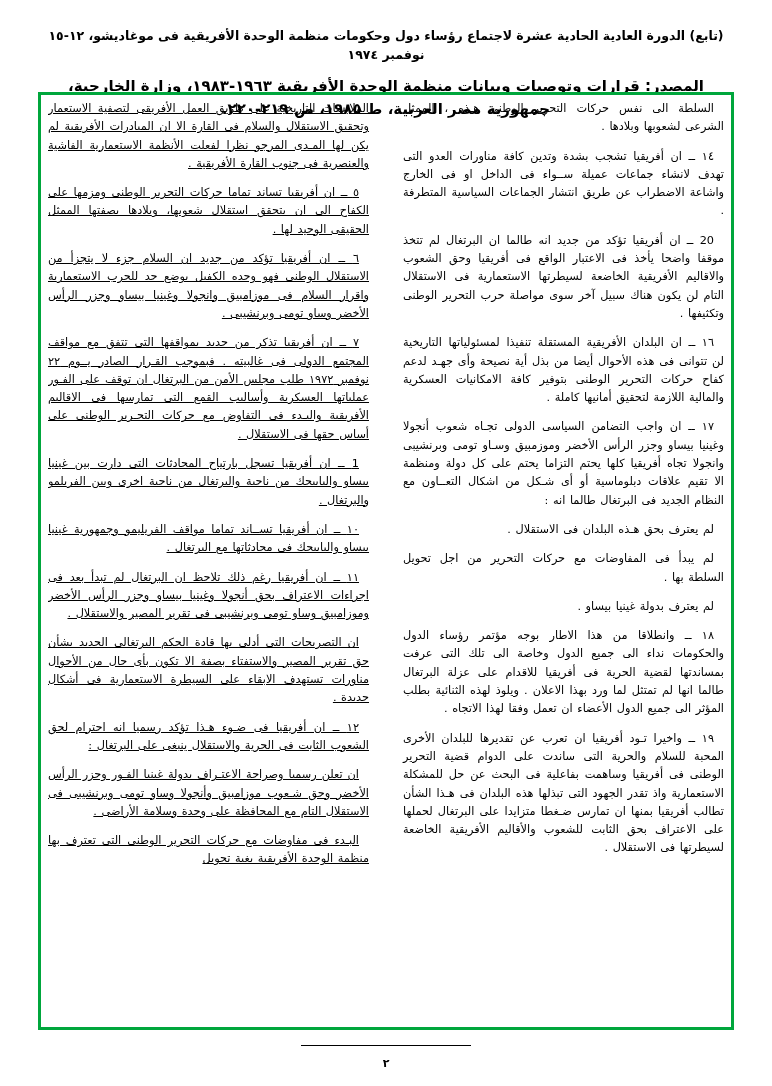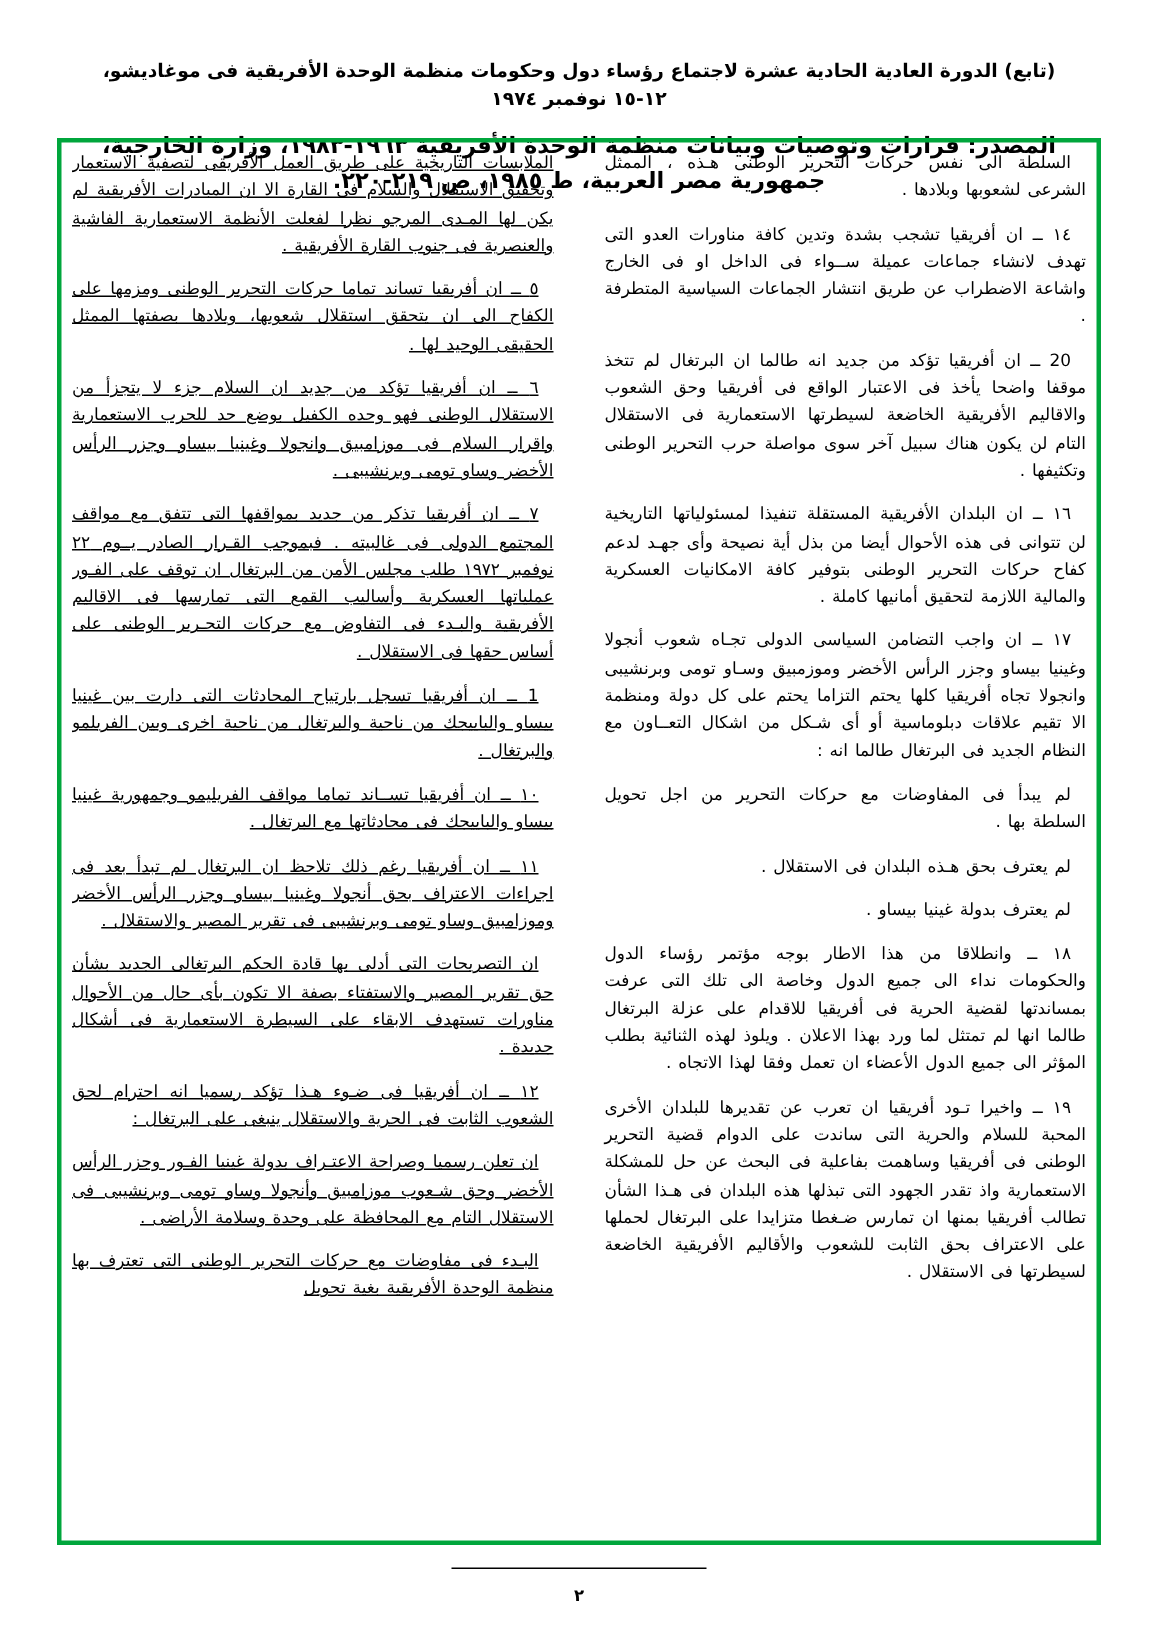--- a/index.html
+++ b/index.html
@@ -13,21 +13,21 @@
     font-family: "DejaVu Sans", "Liberation Sans", sans-serif;
     color: #000000;
     position: relative;
     overflow: hidden;
   }
   .page {
     width: 772px;
     height: 1086px;
     position: relative;
     box-sizing: border-box;
-    padding: 12px;
+    padding: 1px;
   }
   .header-block {
     text-align: center;
     padding: 26px 40px 0 40px;
   }
   .doc-title {
     font-size: 12.5px;
     font-weight: bold;
     line-height: 1.5;
     letter-spacing: 0px;
@@ -121,22 +121,22 @@
   <div class="frame"></div>
 
   <div class="columns">
 
     <div class="col right">
       <p class="para indent">السلطة الى نفس حركات التحرير الوطنى هـذه ، الممثل الشرعى لشعوبها وبلادها .</p>
       <p class="para indent">١٤ ــ ان أفريقيا تشجب بشدة وتدين كافة مناورات العدو التى تهدف لانشاء جماعات عميلة ســواء فى الداخل او فى الخارج واشاعة الاضطراب عن طريق انتشار الجماعات السياسية المتطرفة .</p>
       <p class="para indent">20 ــ ان أفريقيا تؤكد من جديد انه طالما ان البرتغال لم تتخذ موقفا واضحا يأخذ فى الاعتبار الواقع فى أفريقيا وحق الشعوب والاقاليم الأفريقية الخاضعة لسيطرتها الاستعمارية فى الاستقلال التام لن يكون هناك سبيل آخر سوى مواصلة حرب التحرير الوطنى وتكثيفها .</p>
       <p class="para indent">١٦ ــ ان البلدان الأفريقية المستقلة تنفيذا لمسئولياتها التاريخية لن تتوانى فى هذه الأحوال أيضا من بذل أية نصيحة وأى جهـد لدعم كفاح حركات التحرير الوطنى بتوفير كافة الامكانيات العسكرية والمالية اللازمة لتحقيق أمانيها كاملة .</p>
       <p class="para indent">١٧ ــ ان واجب التضامن السياسى الدولى تجـاه شعوب أنجولا وغينيا بيساو وجزر الرأس الأخضر وموزمبيق وسـاو تومى وبرنشيبى وانجولا تجاه أفريقيا كلها يحتم التزاما يحتم على كل دولة ومنظمة الا تقيم علاقات دبلوماسية أو أى شـكل من اشكال التعــاون مع النظام الجديد فى البرتغال طالما انه :</p>
+      <p class="para indent">لم يعترف بحق هـذه البلدان فى الاستقلال .</p>
       <p class="para indent">لم يبدأ فى المفاوضات مع حركات التحرير من اجل تحويل السلطة بها .</p>
-      <p class="para indent">لم يعترف بحق هـذه البلدان فى الاستقلال .</p>
       <p class="para indent">لم يعترف بدولة غينيا بيساو .</p>
       <p class="para indent">١٨ ــ وانطلاقا من هذا الاطار بوجه مؤتمر رؤساء الدول والحكومات نداء الى جميع الدول وخاصة الى تلك التى عرفت بمساندتها لقضية الحرية فى أفريقيا للاقدام على عزلة البرتغال طالما انها لم تمتثل لما ورد بهذا الاعلان . ويلوذ لهذه الثنائية بطلب المؤثر الى جميع الدول الأعضاء ان تعمل وفقا لهذا الاتجاه .</p>
       <p class="para indent">١٩ ــ واخيرا تـود أفريقيا ان تعرب عن تقديرها للبلدان الأخرى المحبة للسلام والحرية التى ساندت على الدوام قضية التحرير الوطنى فى أفريقيا وساهمت بفاعلية فى البحث عن حل للمشكلة الاستعمارية واذ تقدر الجهود التى تبذلها هذه البلدان فى هـذا الشأن تطالب أفريقيا بمنها ان تمارس ضـغطا متزايدا على البرتغال لحملها على الاعتراف بحق الثابت للشعوب والأقاليم الأفريقية الخاضعة لسيطرتها فى الاستقلال .</p>
     </div>
 
     <div class="col left">
       <p class="para">الملابسات التاريخية على طريق العمل الأفريقى لتصفية الاستعمار وتحقيق الاستقلال والسلام فى القارة الا ان المبادرات الأفريقية لم يكن لها المـدى المرجو نظرا لفعلت الأنظمة الاستعمارية الفاشية والعنصرية فى جنوب القارة الأفريقية .</p>
       <p class="para indent">٥ ــ ان أفريقيا تساند تماما حركات التحرير الوطنى ومزمها على الكفاح الى ان يتحقق استقلال شعوبها، ويلادها بصفتها الممثل الحقيقى الوحيد لها .</p>
       <p class="para indent">٦ ــ ان أفريقيا تؤكد من جديد ان السلام جزء لا يتجزأ من الاستقلال الوطنى فهو وحده الكفيل بوضع حد للحرب الاستعمارية واقرار السلام فى موزامبيق وانجولا وغينيا بيساو وجزر الرأس الأخضر وساو تومى وبرنشيبى .</p>
       <p class="para indent">٧ ــ ان أفريقيا تذكر من جديد بمواقفها التى تتفق مع مواقف المجتمع الدولى فى غالبيته . فبموجب القـرار الصادر يــوم ٢٢ نوفمبر ١٩٧٢ طلب مجلس الأمن من البرتغال ان توقف على الفـور عملياتها العسكرية وأساليب القمع التى تمارسها فى الاقاليم الأفريقية والبـدء فى التفاوض مع حركات التحـرير الوطنى على أساس حقها فى الاستقلال .</p>

